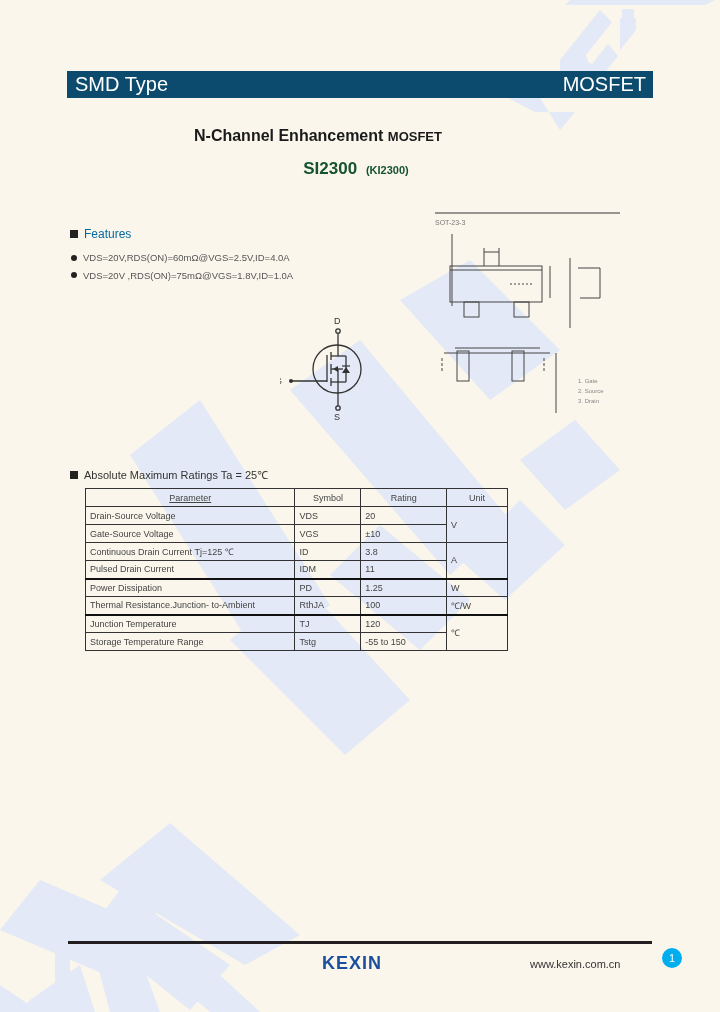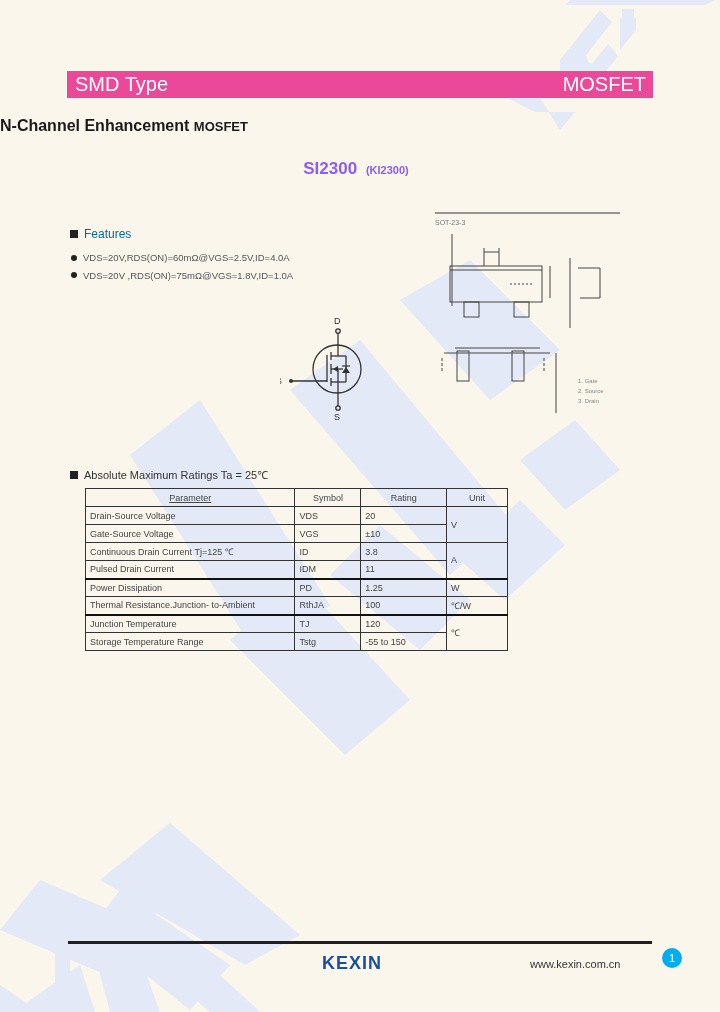--- a/index.html
+++ b/index.html
@@ -12,32 +12,32 @@
     overflow: hidden;
   }
   .watermark {
     position: absolute; left: 0; top: 0; width: 720px; height: 1012px;
     pointer-events: none; z-index: 0;
   }
   .layer { position: relative; z-index: 1; }
 
   .header-bar {
     position: absolute; left: 67px; top: 71px; width: 586px; height: 27px;
-    background: #ec4899; color: #fff;
+    background: #0c4a6e; color: #fff;
     display: flex; justify-content: space-between; align-items: center;
     padding: 0 7px 0 8px; font-size: 20px;
   }
   .title {
-    position: absolute; left: 0; top: 117px; width: 636px; text-align: left;
+    position: absolute; left: 0; top: 127px; width: 636px; text-align: center;
     font-size: 16px; font-weight: bold; color: #1a1a1a;
   }
   .title .small { font-size: 13px; }
   .part {
     position: absolute; left: 0; top: 159px; width: 712px; text-align: center;
-    font-size: 17px; font-weight: bold; color: #8b5cf6;
+    font-size: 17px; font-weight: bold; color: #14532d;
   }
   .part .alt { font-size: 11px; margin-left: 4px; }
 
   .features-head {
     position: absolute; left: 70px; top: 227px; font-size: 12px; color: #0369a1;
     display: flex; align-items: center;
   }
   .square { display: inline-block; width: 8px; height: 8px; background: #222; margin-right: 6px; }
   .features {
     position: absolute; left: 71px; top: 249px; list-style: none;

